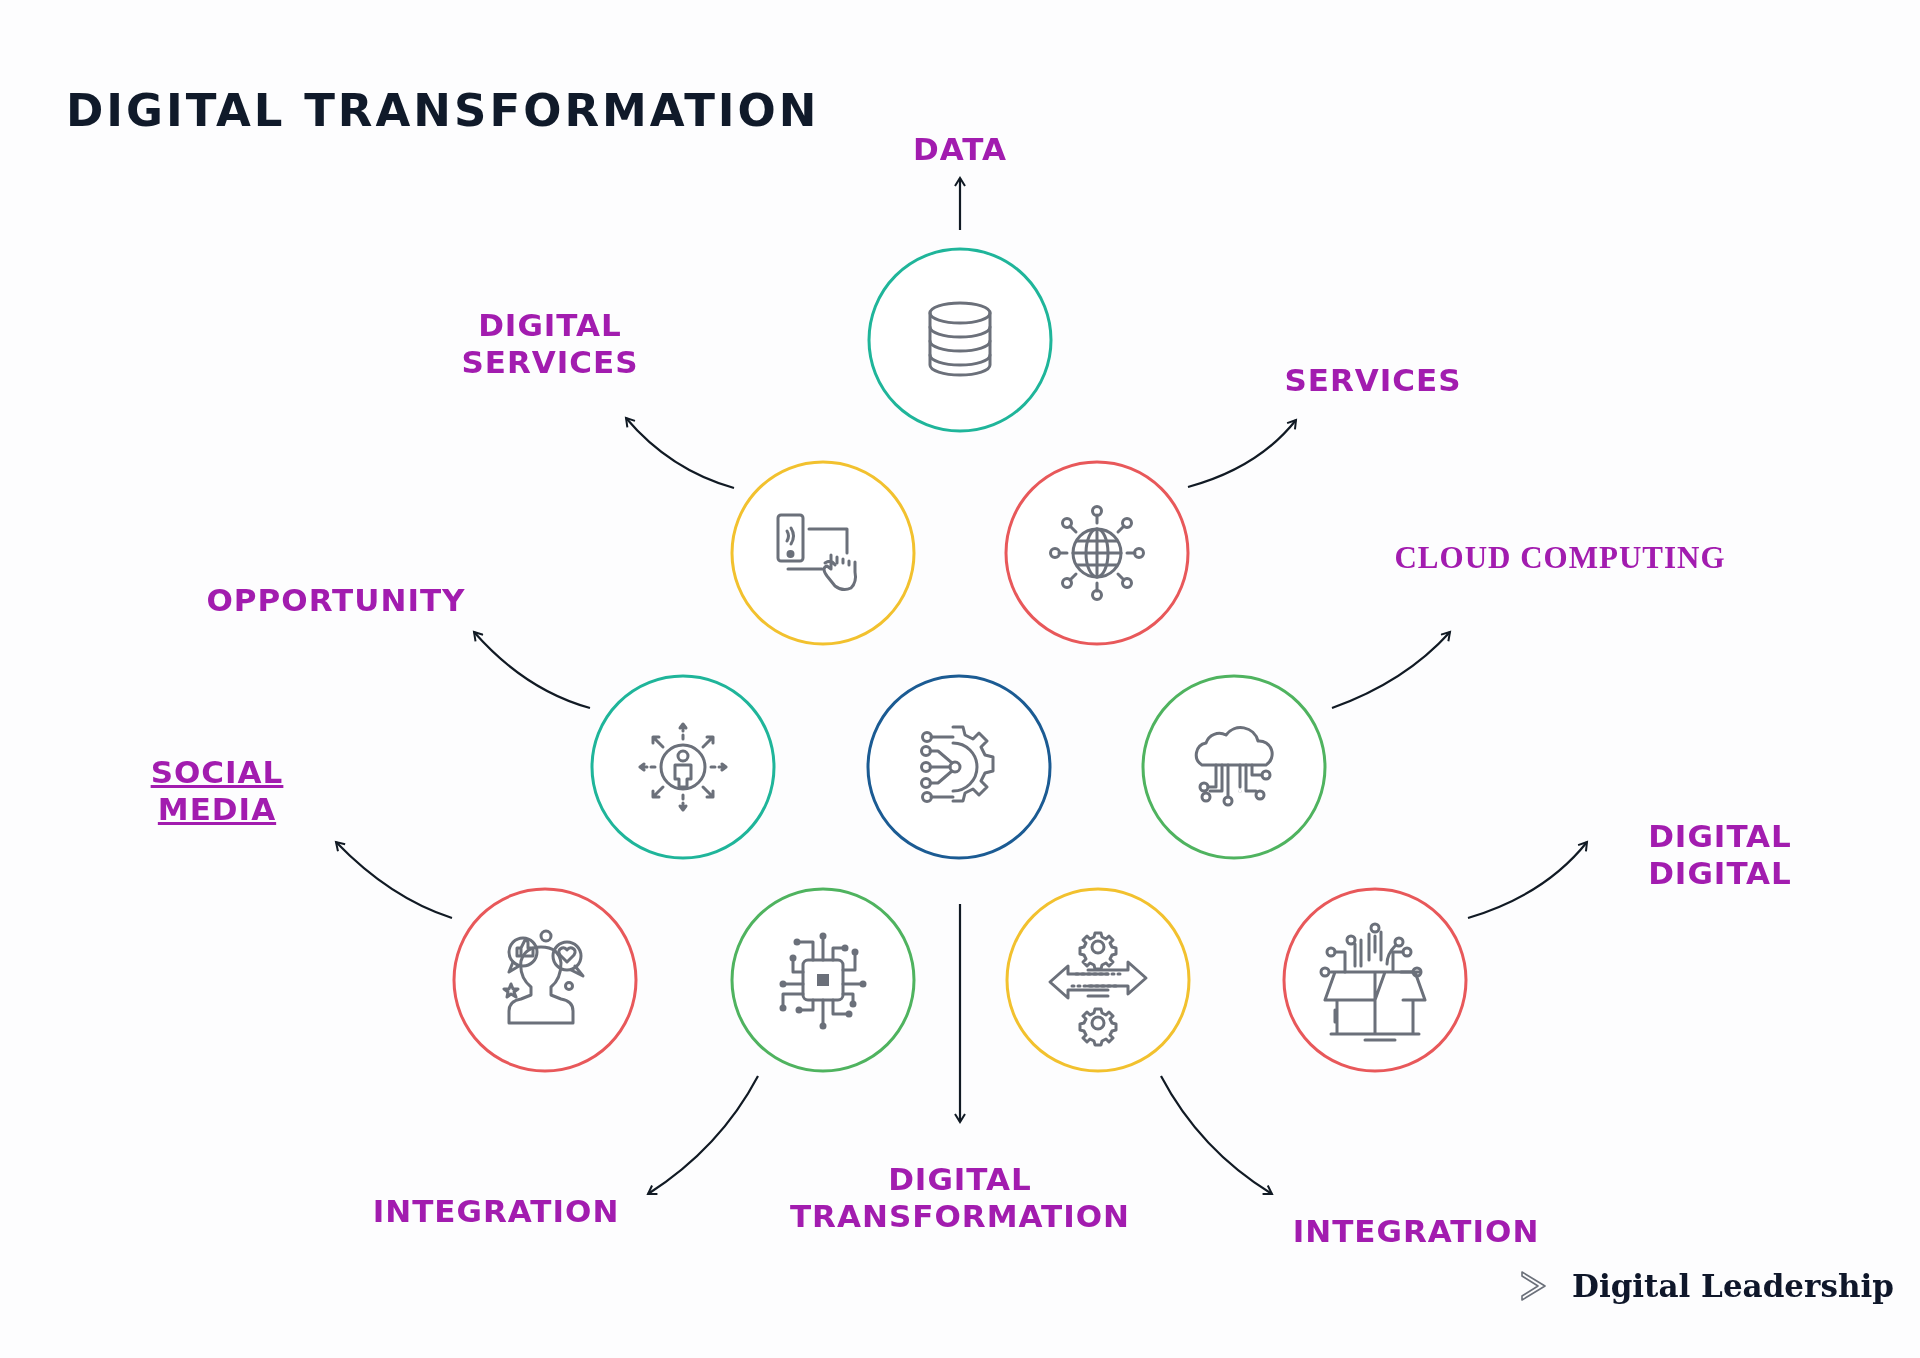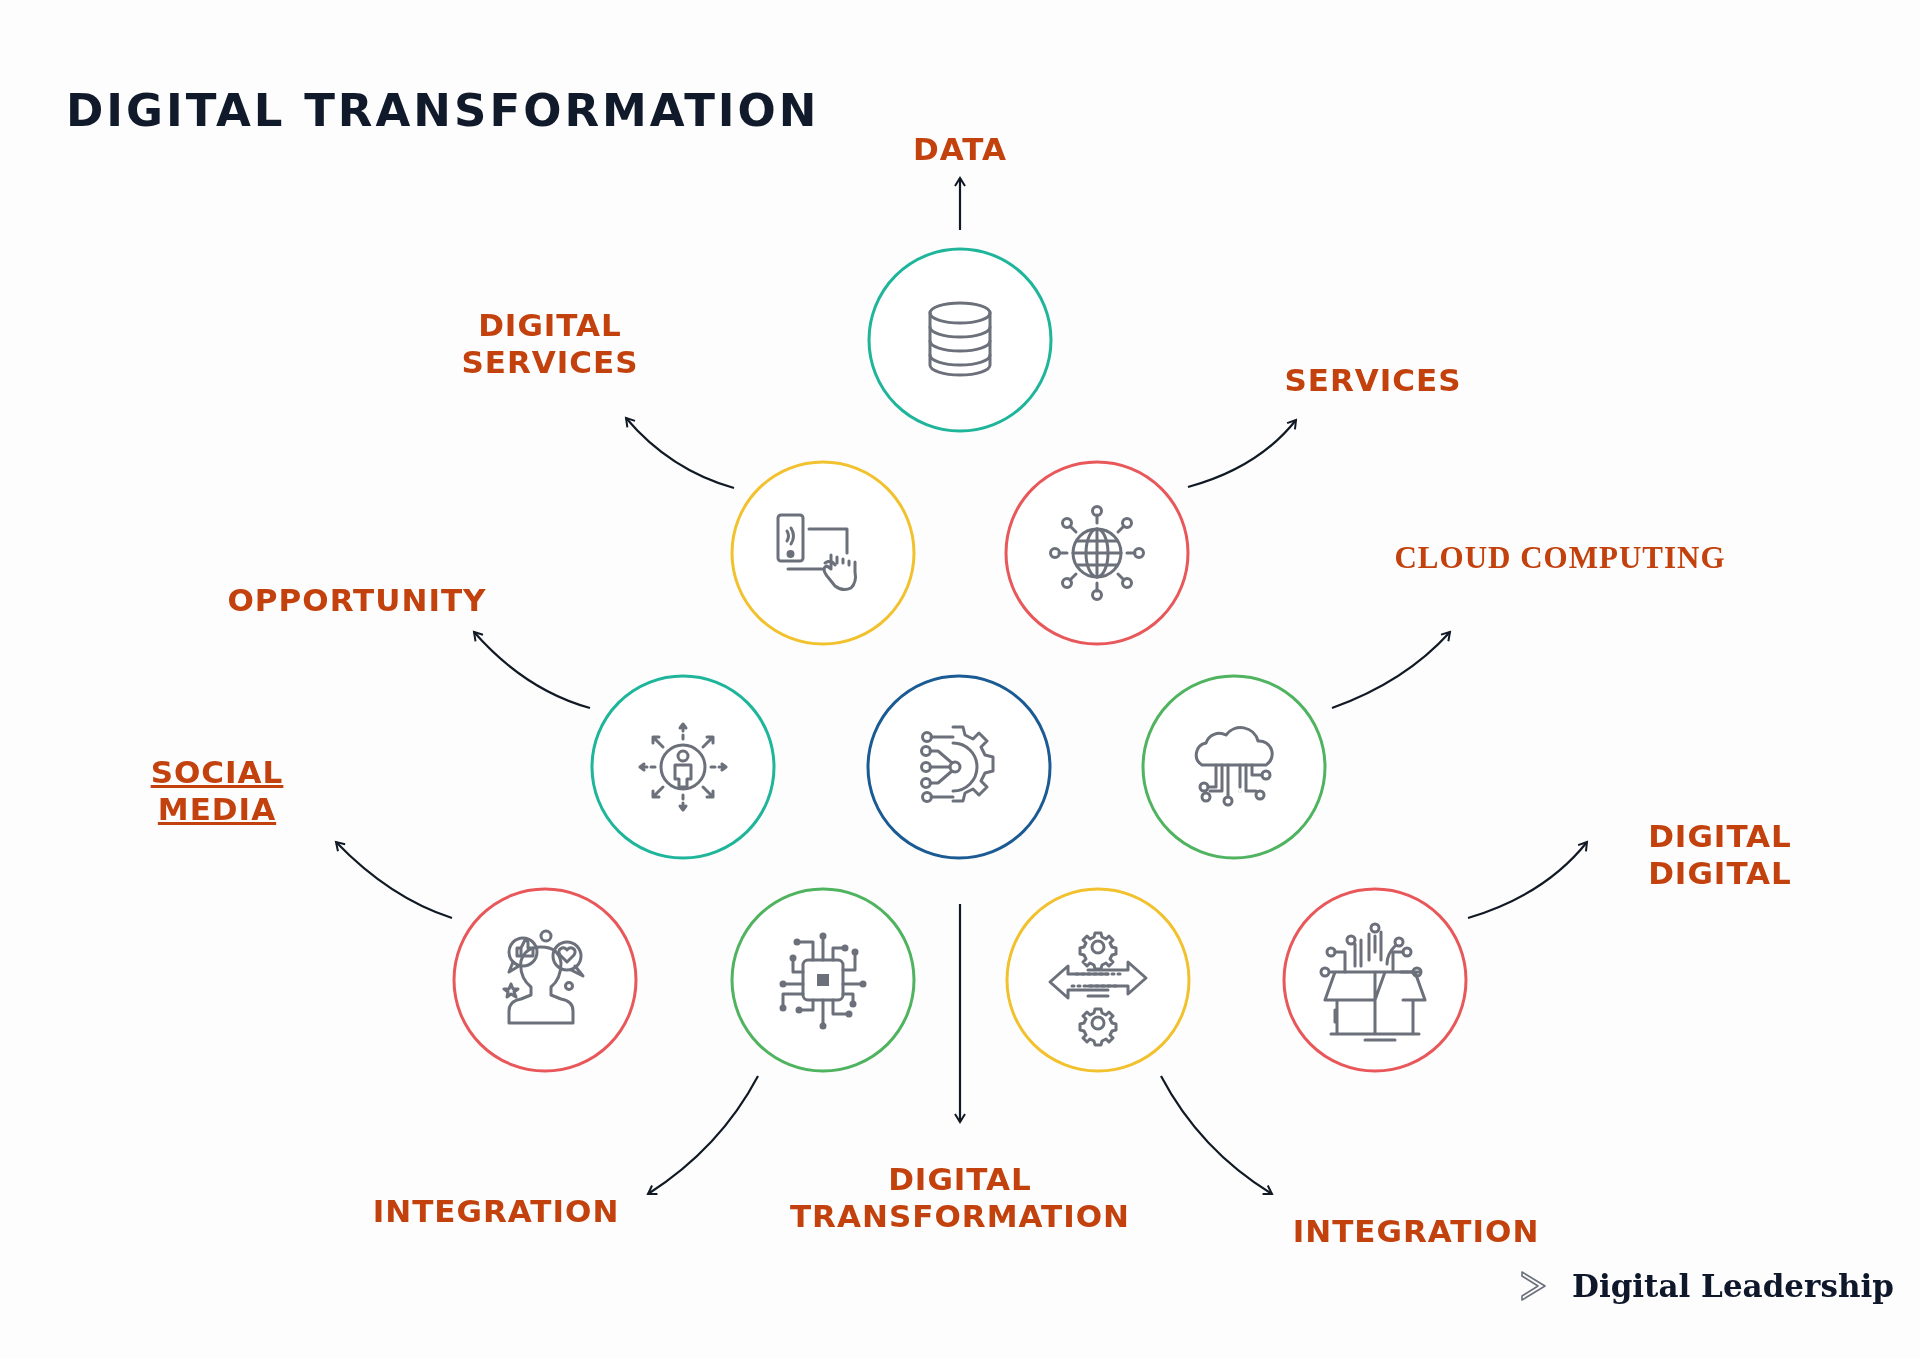--- a/index.html
+++ b/index.html
@@ -1,18 +1,18 @@
 <!DOCTYPE html>
 <html><head>
 <meta charset="utf-8">
 <style>
   html,body{margin:0;padding:0;}
   body{width:1920px;height:1358px;background:#fdfdfe;position:relative;overflow:hidden;font-family:"DejaVu Sans","Liberation Sans",sans-serif;}
   .title{position:absolute;left:66px;top:84px;font-size:45px;font-weight:bold;letter-spacing:3px;color:#101a2a;}
-  .lbl{position:absolute;transform:translate(-50%,-50%);text-align:center;font-size:31px;font-weight:bold;color:#c2410c;line-height:37px;white-space:nowrap;letter-spacing:1px;}
+  .lbl{position:absolute;transform:translate(-50%,-50%);text-align:center;font-size:31px;font-weight:bold;color:#a21caf;line-height:37px;white-space:nowrap;letter-spacing:1px;}
   svg.main{position:absolute;left:0;top:0;}
   .logo{position:absolute;left:1520px;top:1268px;display:flex;align-items:center;gap:24px;}
   .logo-text{font-family:"DejaVu Serif","Liberation Serif",serif;font-weight:bold;font-size:31px;color:#0f172a;}
 </style>
 </head>
 <body>
 
 <div class="title">DIGITAL TRANSFORMATION</div>
 
 <svg class="main" width="1920" height="1358" viewBox="0 0 1920 1358">
@@ -182,21 +182,21 @@
     </g>
   </g>
 </svg>
 
 <div class="lbl" style="left:960px;top:149px;">DATA</div>
 <div class="lbl" style="left:550px;top:344px;">
   <div>DIGITAL</div>
   <div>SERVICES</div>
 </div>
 <div class="lbl" style="left:1373px;top:380px;">SERVICES</div>
-<div class="lbl" style="left:336px;top:600px;margin-left:21px;">OPPORTUNITY</div>
+<div class="lbl" style="left:336px;top:600px;">OPPORTUNITY</div>
 <div class="lbl" style="left:1560px;top:557px;font-family:Liberation Serif, serif;">CLOUD COMPUTING</div>
 <div class="lbl" style="left:217px;top:791px;text-decoration:underline;">
   <div>SOCIAL</div>
   <div>MEDIA</div>
 </div>
 <div class="lbl" style="left:1720px;top:855px;">
   <div>DIGITAL</div>
   <div>DIGITAL</div>
 </div>
 <div class="lbl" style="left:496px;top:1211px;">INTEGRATION</div>

